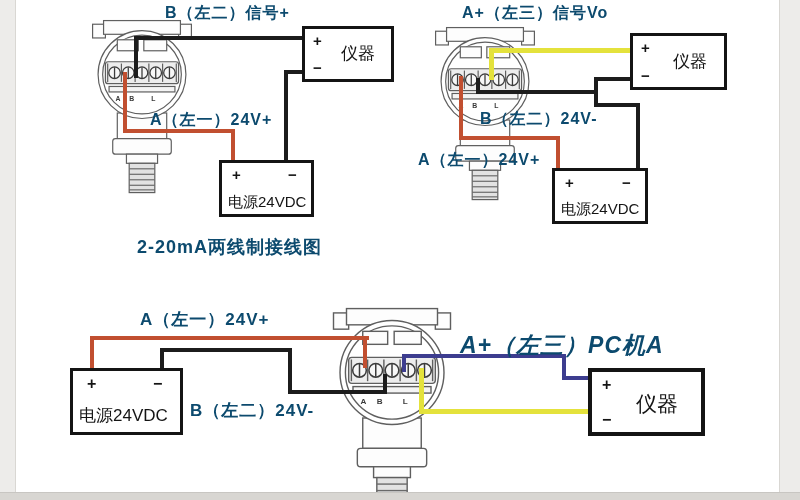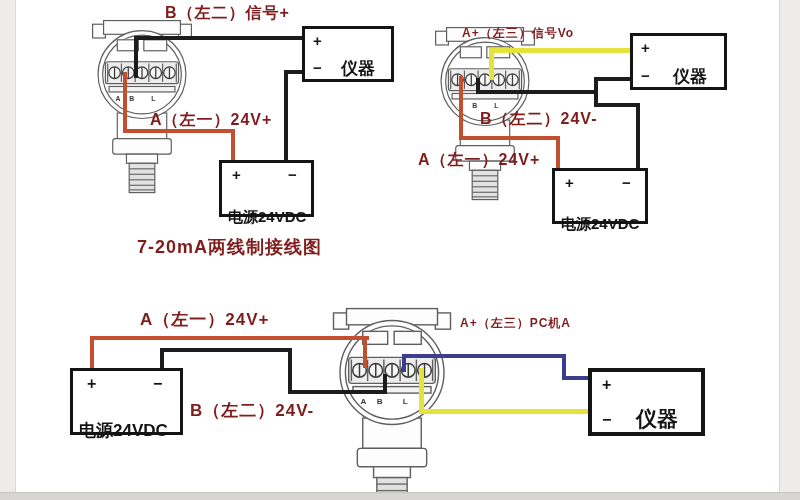--- a/index.html
+++ b/index.html
@@ -4,25 +4,25 @@
 <style>
   html,body{margin:0;padding:0;background:#fff;}
   .canvas{position:relative;width:800px;height:500px;background:#ffffff;overflow:hidden;
           font-family:"Liberation Sans",sans-serif;}
   
   .strip{position:absolute;z-index:6;}
   .strip-left{left:0;top:0;width:15px;height:500px;background:#edecea;border-right:1px solid #d9d7d3;}
   .strip-right{left:779px;top:0;width:21px;height:500px;background:#edecea;border-left:1px solid #d9d7d3;}
   .strip-bottom{left:0;top:492px;width:800px;height:8px;background:#d8d6d2;border-top:1px solid #c8c6c2;}
   
-  .lbl{position:absolute;z-index:5;color:#7f1d1d;font-weight:bold;white-space:nowrap;}
+  .lbl{position:absolute;z-index:5;color:#0c4a6e;font-weight:bold;white-space:nowrap;}
   
   .box{position:absolute;z-index:4;background:#ffffff;border:3px solid #141414;box-sizing:border-box;}
   .box .sign{position:absolute;font-weight:bold;color:#141414;font-size:15px;line-height:1;}
-  .box .bname{position:absolute;font-weight:bold;color:#141414;white-space:nowrap;line-height:1.1;margin-top:15px;}
+  .box .bname{position:absolute;font-weight:normal;color:#141414;white-space:nowrap;line-height:1.1;}
   
   .wire{position:absolute;z-index:3;}
   .wk{background:#1c1c1c;}
   .wr{background:#c14f30;}
   .wy{background:#e4e23c;}
   .wb{background:#3d3d8f;}
   
   .tx{position:absolute;z-index:1;}
 </style>
 </head>
@@ -96,23 +96,23 @@
   </div>
 
   <div class="lbl" style="left:150px;top:110px;font-size:16px;letter-spacing:1px;">A（左一）24V+</div>
 
   <div class="box" style="left:219px;top:160px;width:95px;height:57px;">
     <span class="sign" style="left:10px;top:4px;">+</span>
     <span class="sign" style="left:66px;top:4px;">−</span>
     <span class="bname" style="left:6px;top:31px;font-size:15px;">电源24VDC</span>
   </div>
 
-  <div class="lbl" style="left:137px;top:235px;font-size:18px;letter-spacing:1px;">7-20mA两线制接线图</div>
-
-  <div class="lbl" style="left:462px;top:3px;font-size:12px;letter-spacing:1px;margin-top:22px;">A+（左三）信号Vo</div>
+  <div class="lbl" style="left:137px;top:235px;font-size:18px;letter-spacing:1px;">2-20mA两线制接线图</div>
+
+  <div class="lbl" style="left:462px;top:3px;font-size:16px;letter-spacing:1px;">A+（左三）信号Vo</div>
 
   <svg class="tx" style="left:430px;top:23px;" width="110" height="183" viewBox="0 0 120 200">
     <g stroke="#5f5f5f" stroke-width="1.3" fill="#fdfdfd">
       <rect x="6" y="9" width="14" height="15"></rect>
       <rect x="100" y="9" width="14" height="15"></rect>
       <rect x="18" y="5" width="84" height="15"></rect>
       <rect x="33" y="106" width="54" height="28"></rect>
       <rect x="28" y="134" width="64" height="17" rx="3"></rect>
       <rect x="43" y="151" width="34" height="10"></rect>
       <rect x="46" y="161" width="28" height="32" fill="#e2e2e2"></rect>
@@ -179,21 +179,21 @@
   <div class="lbl" style="left:418px;top:150px;font-size:16px;letter-spacing:1px;">A（左一）24V+</div>
 
   <div class="box" style="left:552px;top:168px;width:96px;height:56px;">
     <span class="sign" style="left:10px;top:4px;">+</span>
     <span class="sign" style="left:67px;top:4px;">−</span>
     <span class="bname" style="left:6px;top:30px;font-size:15px;">电源24VDC</span>
   </div>
 
 
   <div class="lbl" style="left:140px;top:308px;font-size:17px;letter-spacing:1px;">A（左一）24V+</div>
-  <div class="lbl" style="left:460px;top:315px;font-size:12px;letter-spacing:1px;">A+（左三）PC机A</div>
+  <div class="lbl" style="left:460px;top:330px;font-size:23px;letter-spacing:1px;font-style:italic;">A+（左三）PC机A</div>
 
   <svg class="tx" style="left:327px;top:303px;" width="130" height="217" viewBox="0 0 120 200">
     <g stroke="#5f5f5f" stroke-width="1.3" fill="#fdfdfd">
       <rect x="6" y="9" width="14" height="15"></rect>
       <rect x="100" y="9" width="14" height="15"></rect>
       <rect x="18" y="5" width="84" height="15"></rect>
       <rect x="33" y="106" width="54" height="28"></rect>
       <rect x="28" y="134" width="64" height="17" rx="3"></rect>
       <rect x="43" y="151" width="34" height="10"></rect>
       <rect x="46" y="161" width="28" height="32" fill="#e2e2e2"></rect>

